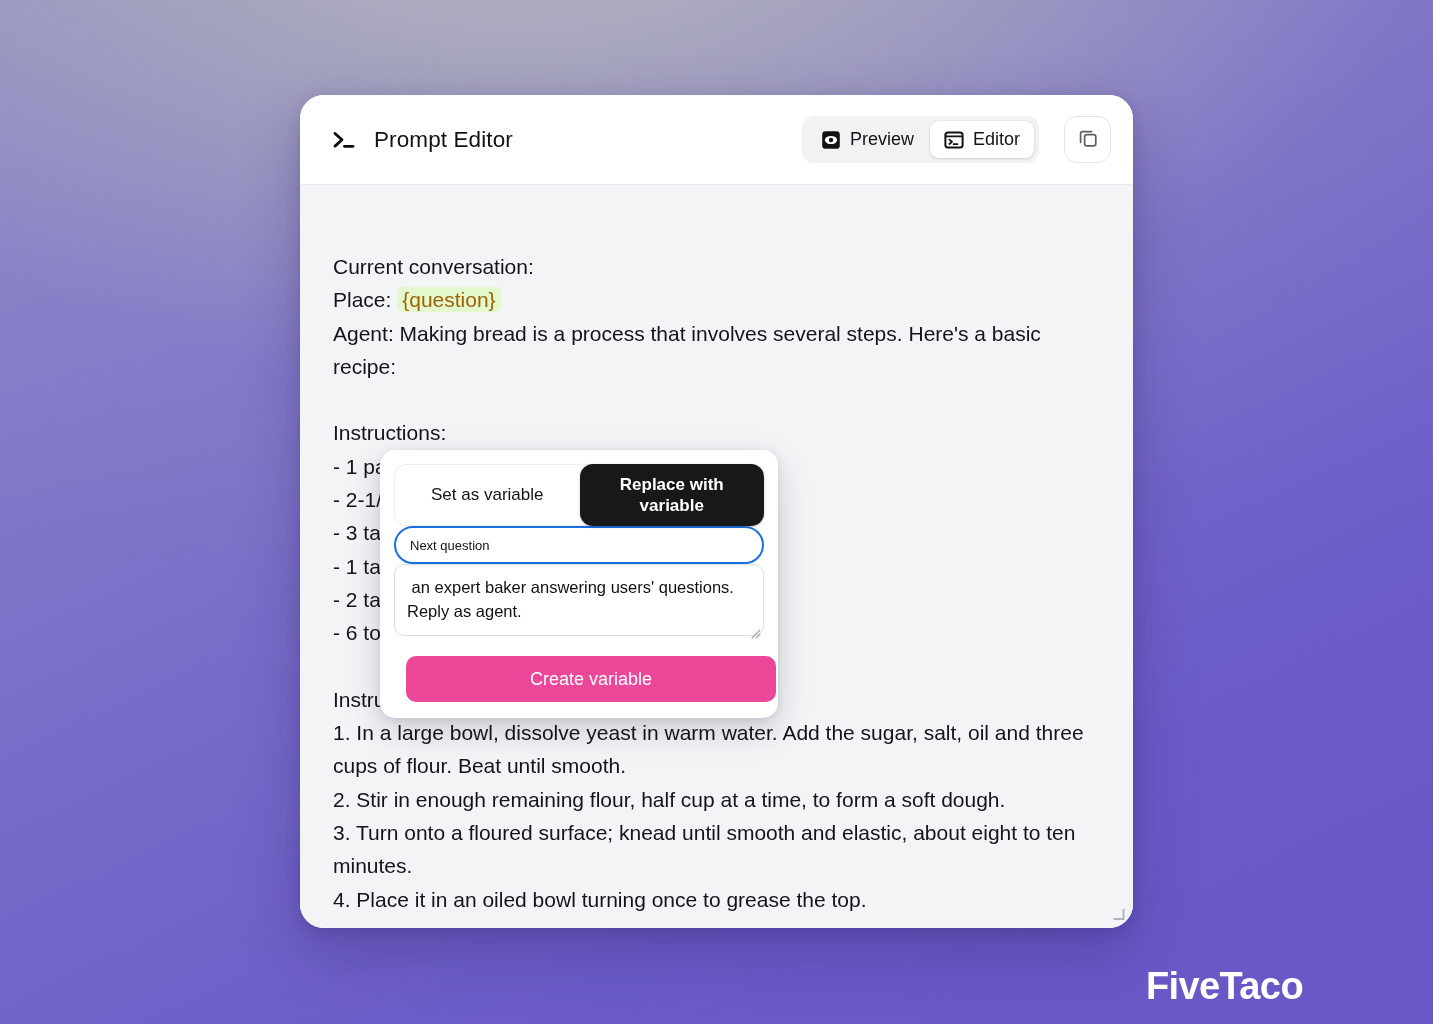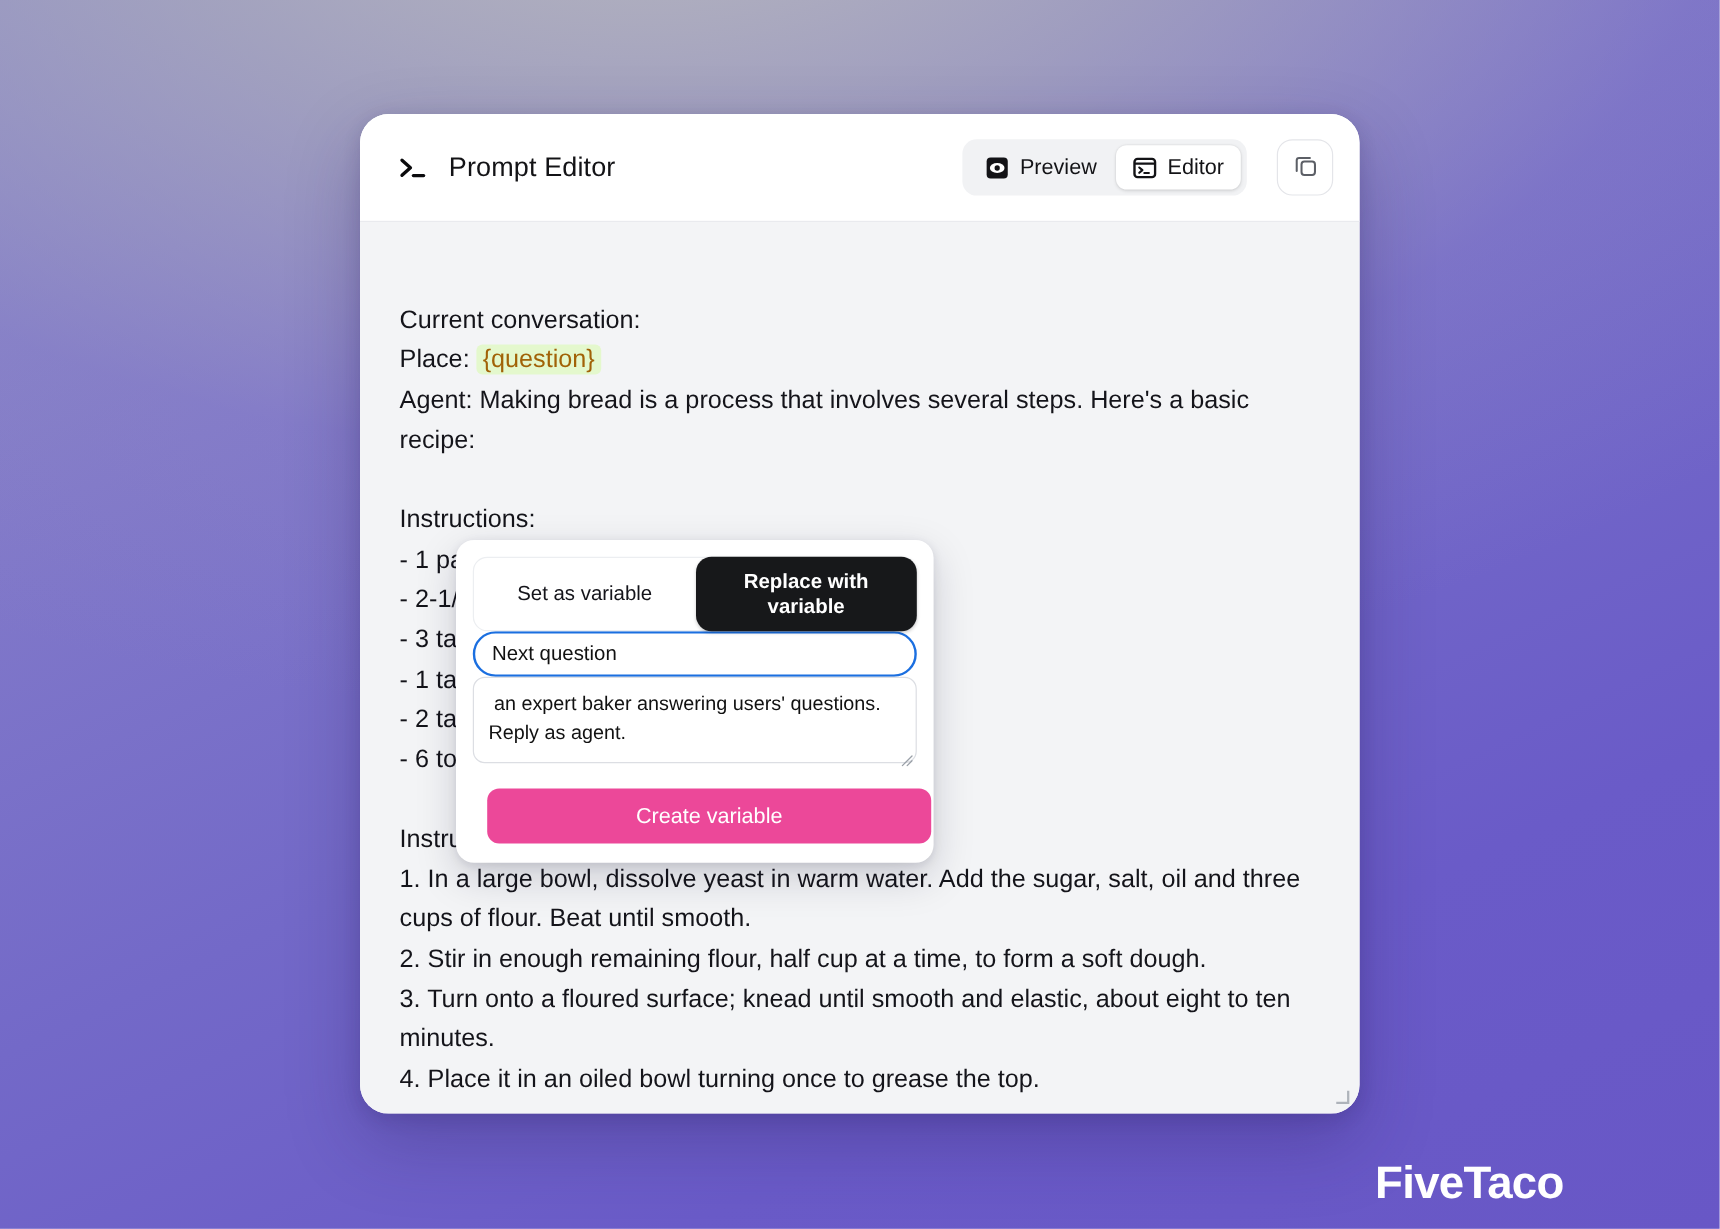--- a/index.html
+++ b/index.html
@@ -185,21 +185,21 @@
     color: #1b1c20;
     margin: 16px 0 6px 2px;
   }
 
   #variable-key-input {
     width: 100%;
     height: 38px;
     border: 2.5px solid #1b6fe0;
     border-radius: 19px;
     padding: 15px 14px;
-    font-size: 17px;
+    font-size: 13px;
     font-family: inherit;
     color: #111;
     outline: none;
     background: #fff;
     caret-color: #111;
   }
 
   .ta-wrap { position: relative; }
 
   #variable-value-input {

